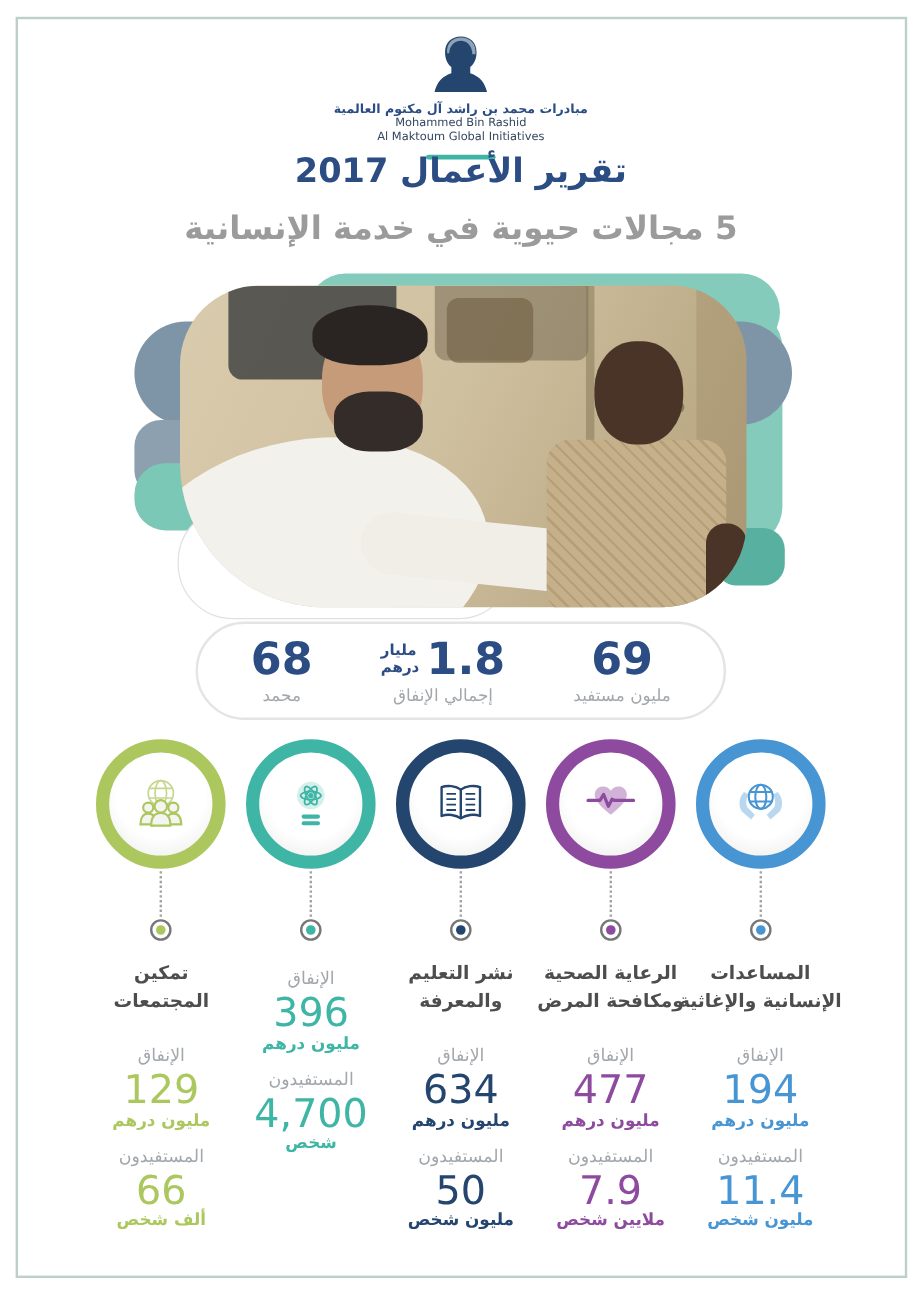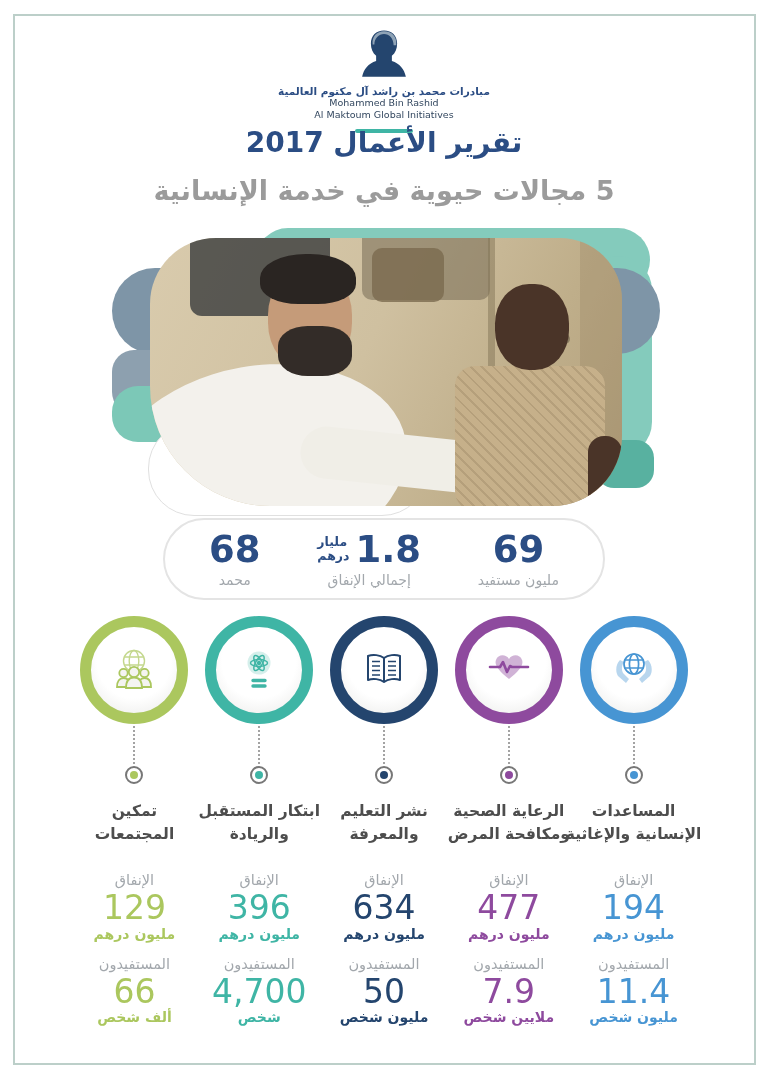--- a/index.html
+++ b/index.html
@@ -247,24 +247,20 @@
             <g stroke="currentColor" stroke-width="3.4" stroke-linecap="round">
                 <path d="M18 34.5h12M18 40h12"></path>
               </g>
           </svg>
         </span>
       </div>
       <div class="connector"></div>
       <div class="dot-ring">
           <span class="dot"></span>
         </div>
-      <div class="cat-name">
-        <span>ابتكار المستقبل</span><br>
-        <span>والريادة</span>
-      </div>
       <div class="stat-label">الإنفاق</div>
       <div class="stat-value">396</div>
       <div class="stat-unit">مليون درهم</div>
       <div class="stat-label ben">المستفيدون</div>
       <div class="stat-value">4,700</div>
       <div class="stat-unit">شخص</div>
     </div>
 
     <div class="cat-col" style="--cat: #abc75e;">
       <div class="cat-circle">

